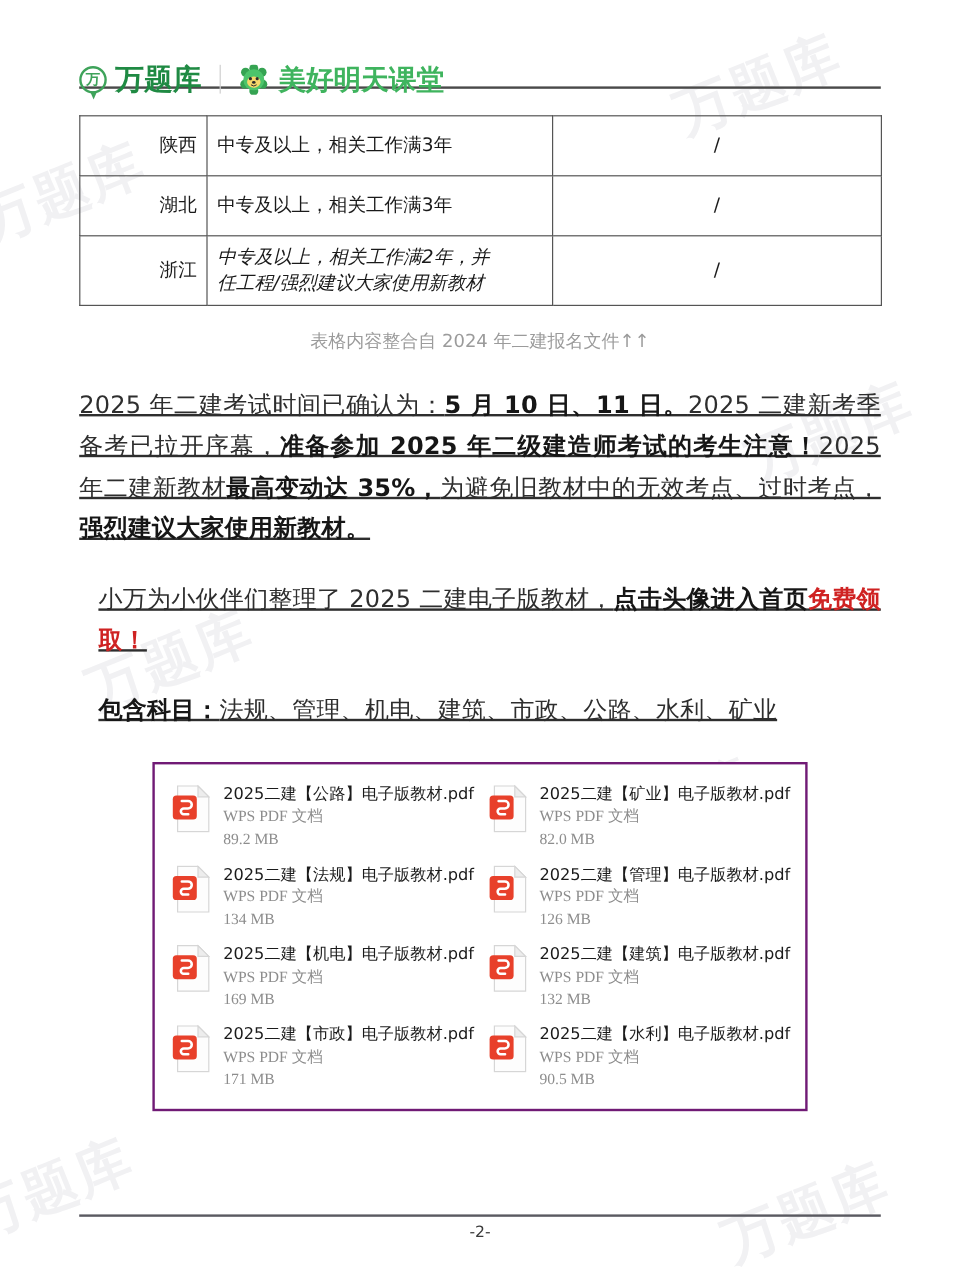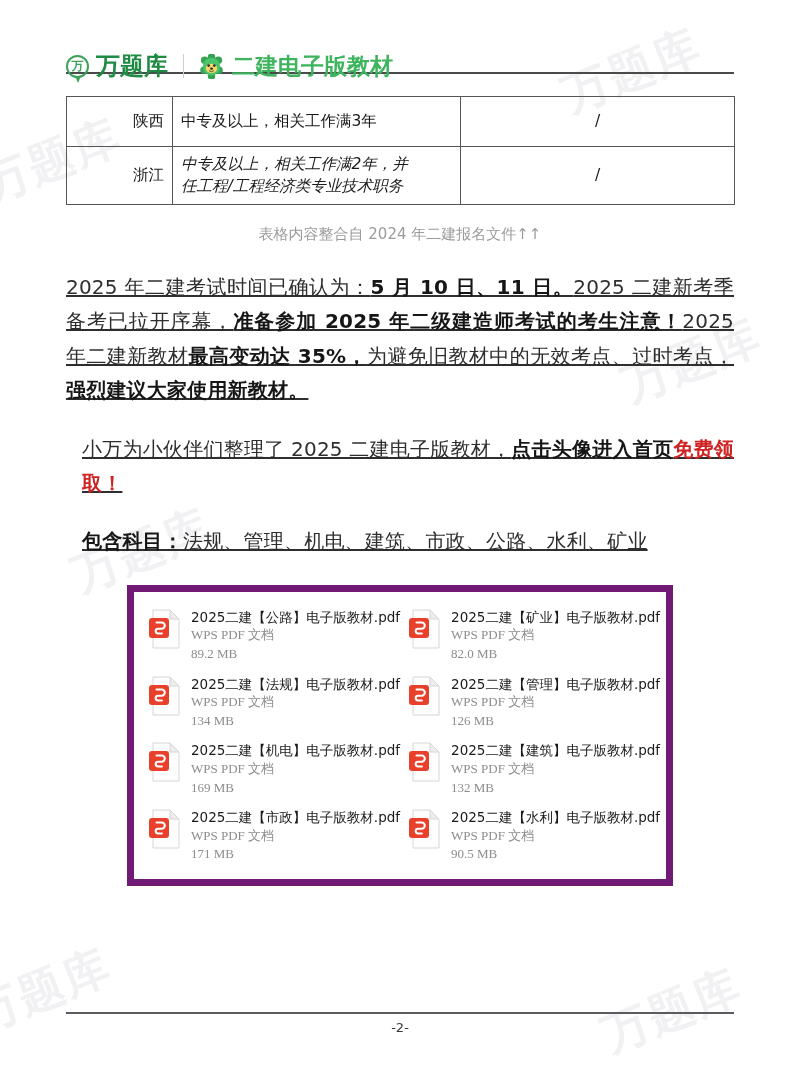--- a/index.html
+++ b/index.html
@@ -145,21 +145,21 @@
     text-decoration: underline;
   }
   .para b { font-weight: 700; color: #161616; }
   .para .red { color: #cf2222; font-weight: 700; }
   .para.tight { margin-top: 24px; margin-left: 16px; }
 
   
   .files {
     margin: 26px auto 0;
     width: 546px;
-    border: 7px solid #701a75;
+    border: 2px solid #701a75;
     background: #fff;
     padding: 11px 9px 11px 14px;
     display: grid;
     grid-template-columns: 1fr 1fr;
     column-gap: 8px;
     row-gap: 2px;
   }
   .file {
     display: flex;
     align-items: flex-start;
@@ -234,36 +234,41 @@
       <circle cx="32" cy="26" r="6" fill="#35a352"></circle>
       <circle cx="20" cy="5" r="6" fill="#35a352"></circle>
       <circle cx="20" cy="35" r="6" fill="#35a352"></circle>
       <circle cx="20" cy="20" r="14" fill="#4cc46b"></circle>
       <ellipse cx="20" cy="23" rx="9" ry="7.5" fill="#f6d86a"></ellipse>
       <circle cx="15.5" cy="18.5" r="2.1" fill="#2b2b2b"></circle>
       <circle cx="24.5" cy="18.5" r="2.1" fill="#2b2b2b"></circle>
       <ellipse cx="20" cy="23.5" rx="2.4" ry="1.8" fill="#2b2b2b"></ellipse>
       <path d="M16.6 27 q3.4 3 6.8 0" stroke="#2b2b2b" stroke-width="1.3" fill="none" stroke-linecap="round"></path>
     </svg>
-    <span class="brand-sub">二建电子版教材</span>
+    <span class="brand-sub">美好明天课堂</span>
   </div>
   <div class="header-rule"></div>
 
   <table class="req-table">
     <tbody>
       <tr>
         <td class="col-prov">陕西</td>
         <td class="col-req">中专及以上，相关工作满3年</td>
         <td class="col-note">/</td>
       </tr>
+      <tr>
+        <td class="col-prov">湖北</td>
+        <td class="col-req">中专及以上，相关工作满3年</td>
+        <td class="col-note">/</td>
+      </tr>
       <tr class="tall">
         <td class="col-prov">浙江</td>
         <td class="col-req req-two">
           <div>中专及以上，相关工作满2年，并</div>
-          <div>任工程/工程经济类专业技术职务</div>
+          <div>任工程/强烈建议大家使用新教材</div>
         </td>
         <td class="col-note">/</td>
       </tr>
     </tbody>
   </table>
 
   <div class="table-caption">表格内容整合自 2024 年二建报名文件↑↑</div>
 
   <p class="para">
     <span>2025 年二建考试时间已确认为：</span><b>5 月 10 日、11 日。</b><span>2025 二建新考季备考已拉开序幕，</span><b>准备参加 2025 年二级建造师考试的考生注意！</b><span>2025 年二建新教材</span><b>最高变动达 35%，</b><span>为避免旧教材中的无效考点、过时考点，</span><b>强烈建议大家使用新教材。</b>

